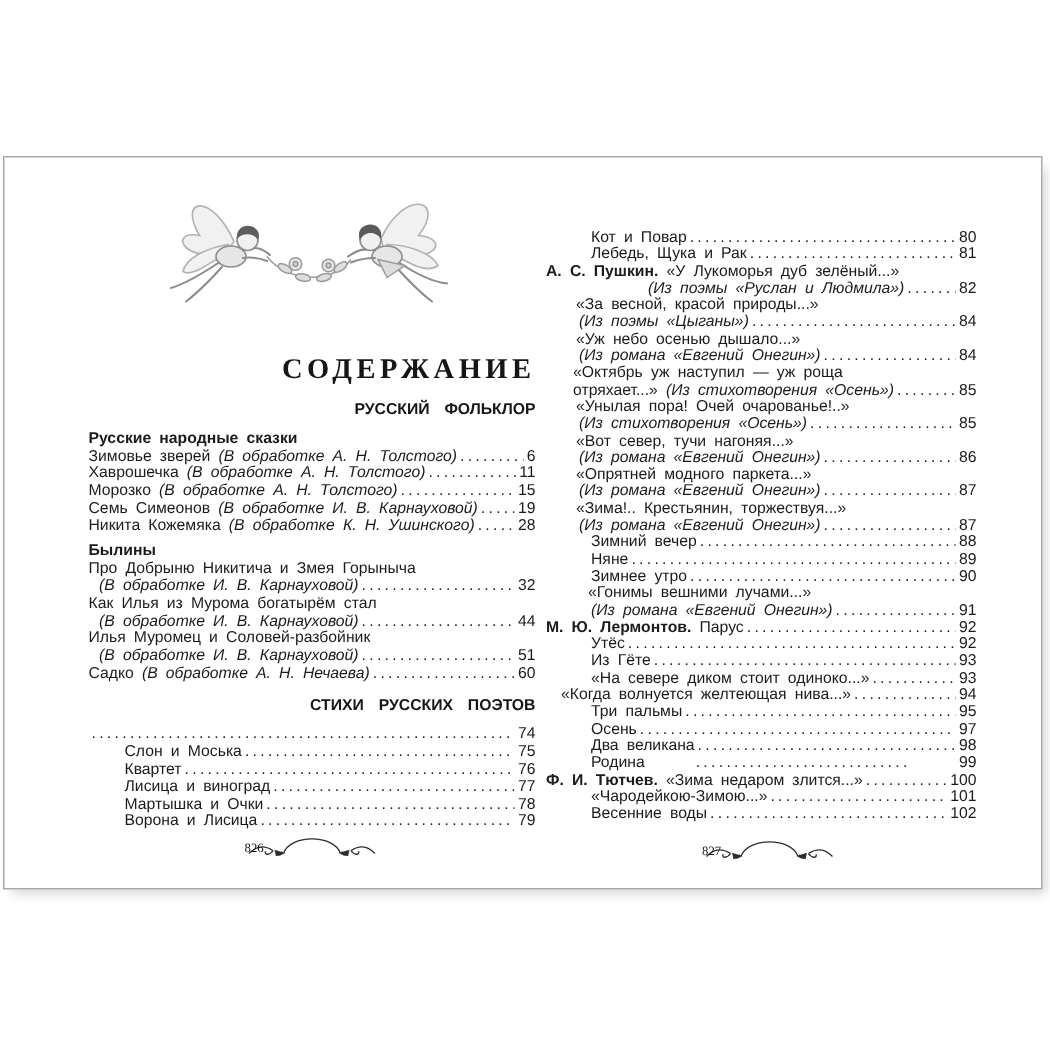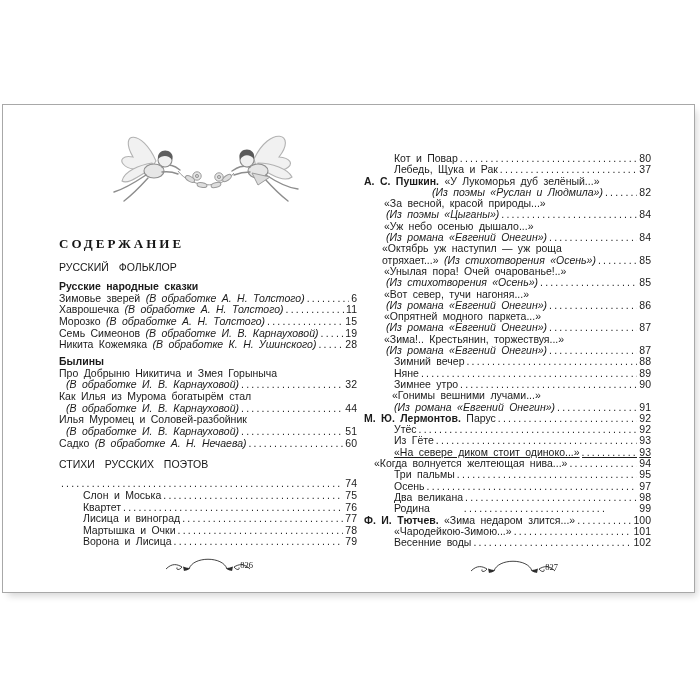--- a/index.html
+++ b/index.html
@@ -9,25 +9,25 @@
   }
   .photo{
     position:absolute;left:2px;top:104px;width:691px;height:487px;
     background:#ffffff;border:1px solid #a8a8a8;
     box-shadow:4px 5px 7px -2px rgba(0,0,0,.16);
   }
   .pageL{position:absolute;left:56px;top:14px;width:298px;}
   .pageR{position:absolute;left:361px;top:48px;width:287px;}
   .illus{height:114px;text-align:center;overflow:hidden;}
   .doc-title{
-    font-family:"Liberation Serif",serif;font-weight:bold;font-size:13px;
-    letter-spacing:3px;text-align:left;margin-top:3px;color:#161616;white-space:nowrap;
+    font-family:"Liberation Serif",serif;font-weight:bold;font-size:19px;
+    letter-spacing:3px;text-align:right;margin-top:3px;color:#161616;white-space:nowrap;
   }
   .toc-heading{
-    font-weight:normal;text-align:left;font-size:10.5px;color:#161616;
+    font-weight:bold;text-align:right;font-size:10.5px;color:#161616;
     word-spacing:7px;margin:9px 0 8px 0;white-space:nowrap;
   }
   .toc-line{
     display:flex;align-items:baseline;font-size:10.5px;color:#1b1b1b;
     word-spacing:2.5px;
   }
   .pageL .toc-line{line-height:11.65px;}
   .pageR .toc-line{line-height:11.3px;}
   .toc-text{white-space:nowrap;}
   .b{font-weight:bold;}
@@ -35,21 +35,21 @@
   .leader{
     flex:1 1 auto;overflow:hidden;white-space:nowrap;
     letter-spacing:2.2px;margin:0 2px;min-width:8px;
   }
   .pg{white-space:nowrap;}
   .folio{position:absolute;width:90px;height:26px;text-align:center;}
   .folioL{left:160px;top:446px;}
   .folioR{left:465px;top:448px;}
   .folio svg{position:absolute;left:0;top:0;}
   .folio-num{
-    position:absolute;left:0;right:0;top:9px;text-align:right;
+    position:absolute;left:0;right:0;top:9px;text-align:left;
     font-family:"Liberation Serif",serif;font-size:8.5px;color:#161616;
   }
 </style>
 </head>
 <body>
 
 <div class="photo">
 
   <div class="pageL">
     <div class="illus">
@@ -198,21 +198,21 @@
   <div class="pageR">
     <div id="linesR">
         <div class="toc-line" style="padding-left: 30px;">
           <span class="toc-text"><span>Кот и Повар</span></span>
           <span class="leader">..............................................................................................................</span>
           <span class="pg">80</span>
         </div>
         <div class="toc-line" style="padding-left: 30px;">
           <span class="toc-text"><span>Лебедь, Щука и Рак</span></span>
           <span class="leader">..............................................................................................................</span>
-          <span class="pg">37</span>
+          <span class="pg">81</span>
         </div>
         <div class="toc-line">
           <span class="toc-text"><span class="b">А. С. Пушкин.</span> <span>«У Лукоморья дуб зелёный...»</span></span>
         </div>
         <div class="toc-line" style="padding-left: 68px;">
           <span class="toc-text"><span class="i">(Из поэмы «Руслан и Людмила»)</span></span>
           <span class="leader">..............................................................................................................</span>
           <span class="pg">82</span>
         </div>
         <div class="toc-line" style="padding-left: 20px;">
@@ -302,21 +302,21 @@
         <div class="toc-line" style="padding-left: 30px;">
           <span class="toc-text"><span>Утёс</span></span>
           <span class="leader">..............................................................................................................</span>
           <span class="pg">92</span>
         </div>
         <div class="toc-line" style="padding-left: 30px;">
           <span class="toc-text"><span>Из Гёте</span></span>
           <span class="leader">..............................................................................................................</span>
           <span class="pg">93</span>
         </div>
-        <div class="toc-line" style="padding-left: 30px; text-decoration: underline;">
+        <div class="toc-line" style="padding-left: 30px;">
           <span class="toc-text"><span>«На севере диком стоит одиноко...»</span></span>
           <span class="leader">..............................................................................................................</span>
           <span class="pg">93</span>
         </div>
         <div class="toc-line" style="padding-left: 10px; text-align: center;">
           <span class="toc-text"><span>«Когда волнуется желтеющая нива...»</span></span>
           <span class="leader">..............................................................................................................</span>
           <span class="pg">94</span>
         </div>
         <div class="toc-line" style="padding-left: 30px;">

